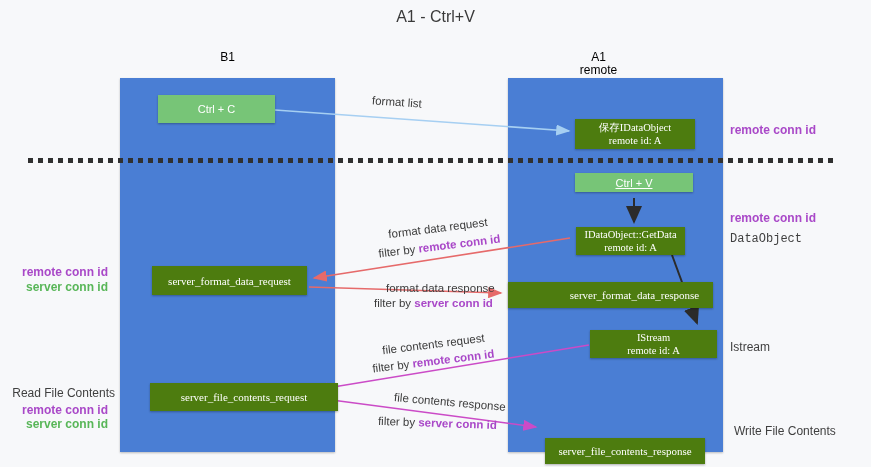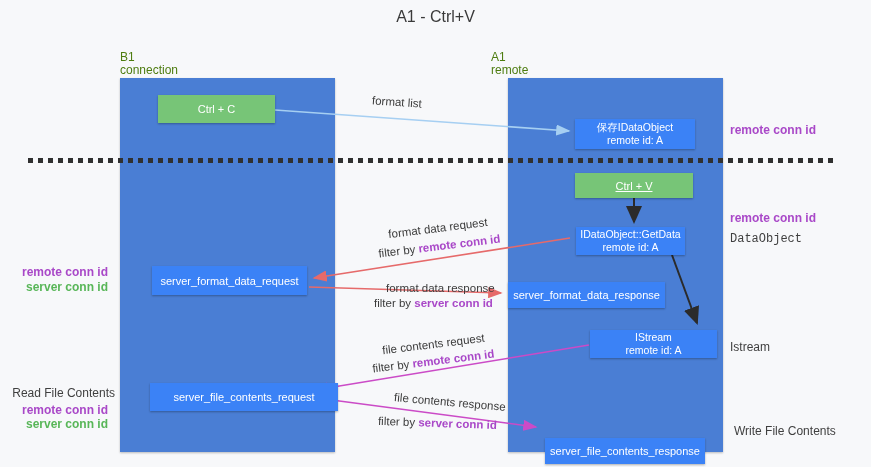--- a/index.html
+++ b/index.html
@@ -8,34 +8,34 @@
     background:#f7f8fa;
     font-family:"Liberation Sans","DejaVu Sans",sans-serif;
     color:#3f3f3f;
   }
   .abs{position:absolute;}
   .title{
     left:0;top:7px;width:871px;text-align:center;
     font-size:16px;line-height:20px;color:#3a3a3a;
   }
   .col-header{
-    width:215px;text-align:left;font-size:12px;line-height:13px;color:#4d7c0f;
+    width:215px;text-align:center;font-size:12px;line-height:13px;color:#000000;
   }
   .column{
     width:215px;height:374px;top:78px;
     background:#4a7ed4;
     box-shadow:0 1px 2px rgba(0,0,0,.25);
   }
   .box{
     display:flex;align-items:center;justify-content:center;flex-direction:column;
     color:#ffffff;text-align:left;
     box-shadow:0 1px 2px rgba(0,0,0,.3);
   }
   .green{background:#77c577;font-size:11px;}
-  .orange{background:#3b82f6;font-size:11px;}
+  .orange{background:#4d7c0f;font-size:11px;font-family:Liberation Serif, serif;}
   .box .l1,.box .l2{display:block;line-height:13px;font-size:10.5px;}
   .dashline{
     left:28px;top:158px;width:805px;height:5px;
     background:repeating-linear-gradient(90deg,#303030 0 5px,transparent 5px 10px);
   }
   .midlabel{font-size:11.5px;color:#3c3c3c;white-space:nowrap;}
   .purple{color:#a948c8;font-weight:bold;}
   .greentx{color:#58b658;font-weight:bold;}
   .sidelabel{font-size:12px;white-space:nowrap;}
   .right-align{text-align:right;}
@@ -43,21 +43,20 @@
 </style>
 </head>
 <body>
 
 <div class="abs title">
   <div>A1 - Ctrl+V</div>
 </div>
 
 <div class="abs col-header" style="left:120px;top:51px;">
   <div>B1</div>
-  <div>connection</div>
 </div>
 <div class="abs col-header" style="left:491px;top:51px;">
   <div>A1</div>
   <div>remote</div>
 </div>
 
 <div class="abs column" style="left:120px;"></div>
 <div class="abs column" style="left:508px;"></div>
 
 <div class="abs dashline"></div>
@@ -93,28 +92,28 @@
   <span>server_format_data_request</span>
 </div>
 <div class="abs box orange" style="left:150px;top:383px;width:188px;height:28px;">
   <span>server_file_contents_request</span>
 </div>
 
 <div class="abs box orange" style="left:575px;top:119px;width:120px;height:30px;">
   <span class="l1">保存IDataObject</span>
   <span class="l2">remote id: A</span>
 </div>
-<div class="abs box green" style="left:575px;top:173px;width:118px;height:25px;text-decoration:underline;">
+<div class="abs box green" style="left:575px;top:173px;width:118px;height:19px;text-decoration:underline;">
   <span>Ctrl + V</span>
 </div>
 <div class="abs box orange" style="left:576px;top:227px;width:109px;height:28px;">
   <span class="l1">IDataObject::GetData</span>
   <span class="l2">remote id: A</span>
 </div>
-<div class="abs box orange" style="left:508px;top:282px;width:157px;height:26px;">
+<div class="abs box orange" style="left:508px;top:282px;width:157px;height:26px;padding-left:48px;">
   <span>server_format_data_response</span>
 </div>
 <div class="abs box orange" style="left:590px;top:330px;width:127px;height:28px;">
   <span class="l1">IStream</span>
   <span class="l2">remote id: A</span>
 </div>
 <div class="abs box orange" style="left:545px;top:418px;width:160px;height:26px;margin-top:20px;">
   <span>server_file_contents_response</span>
 </div>
 

